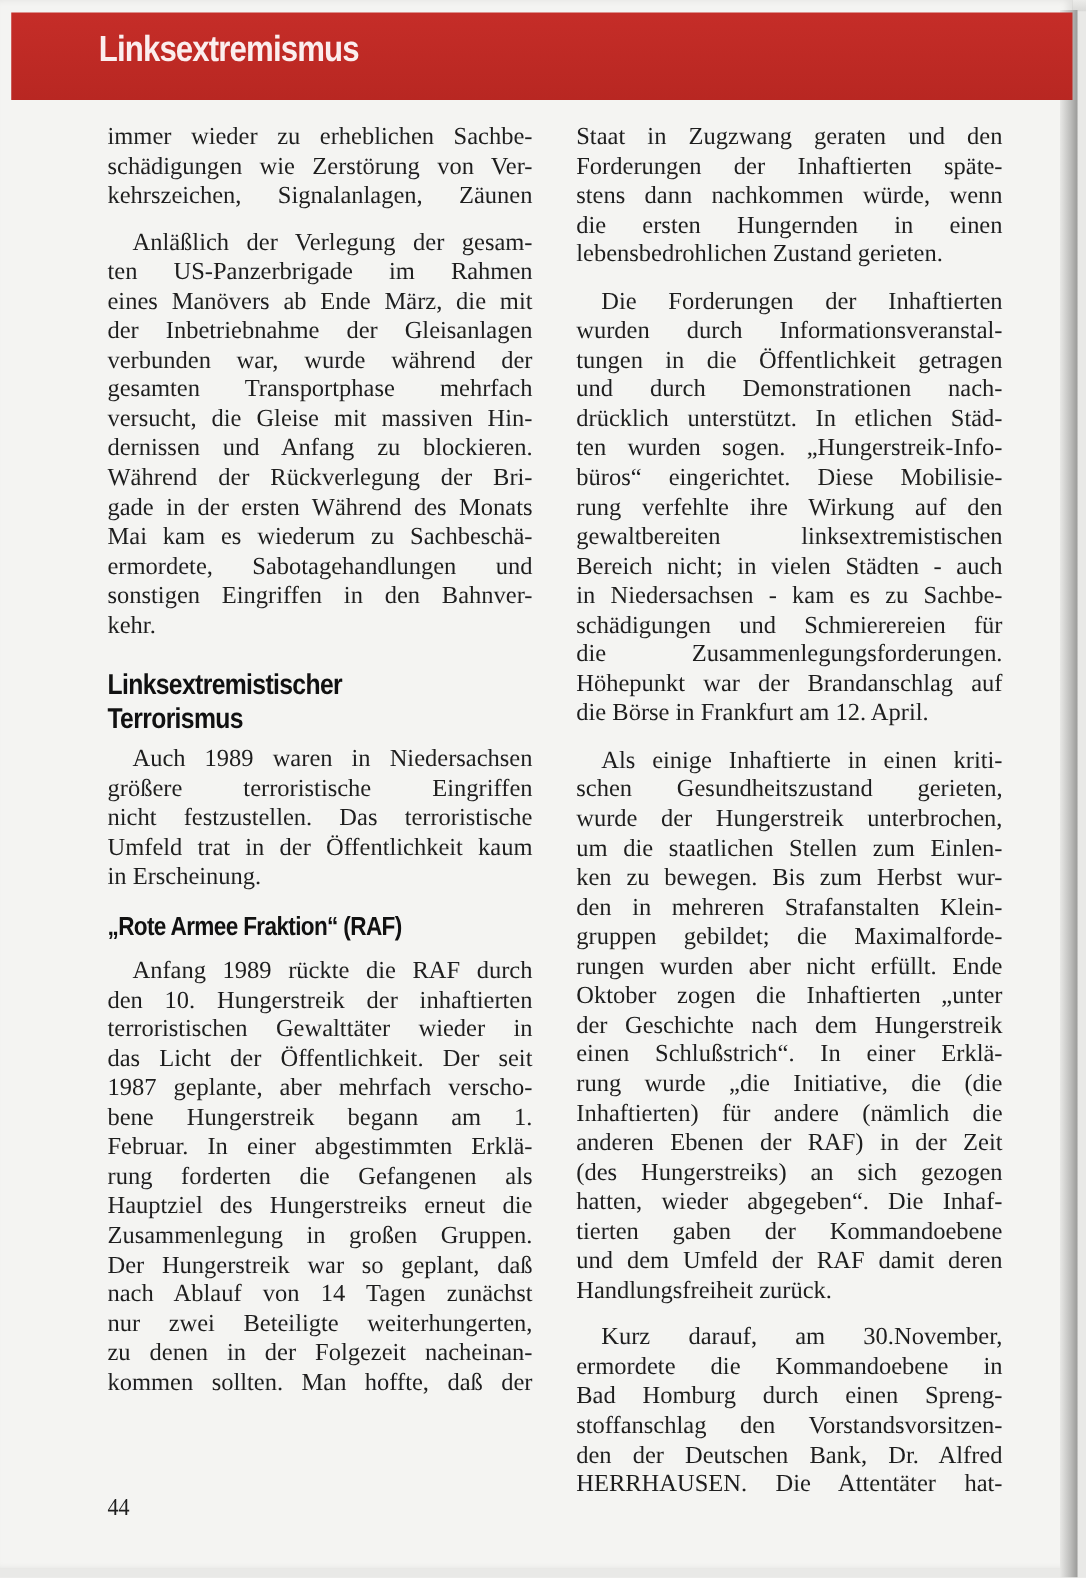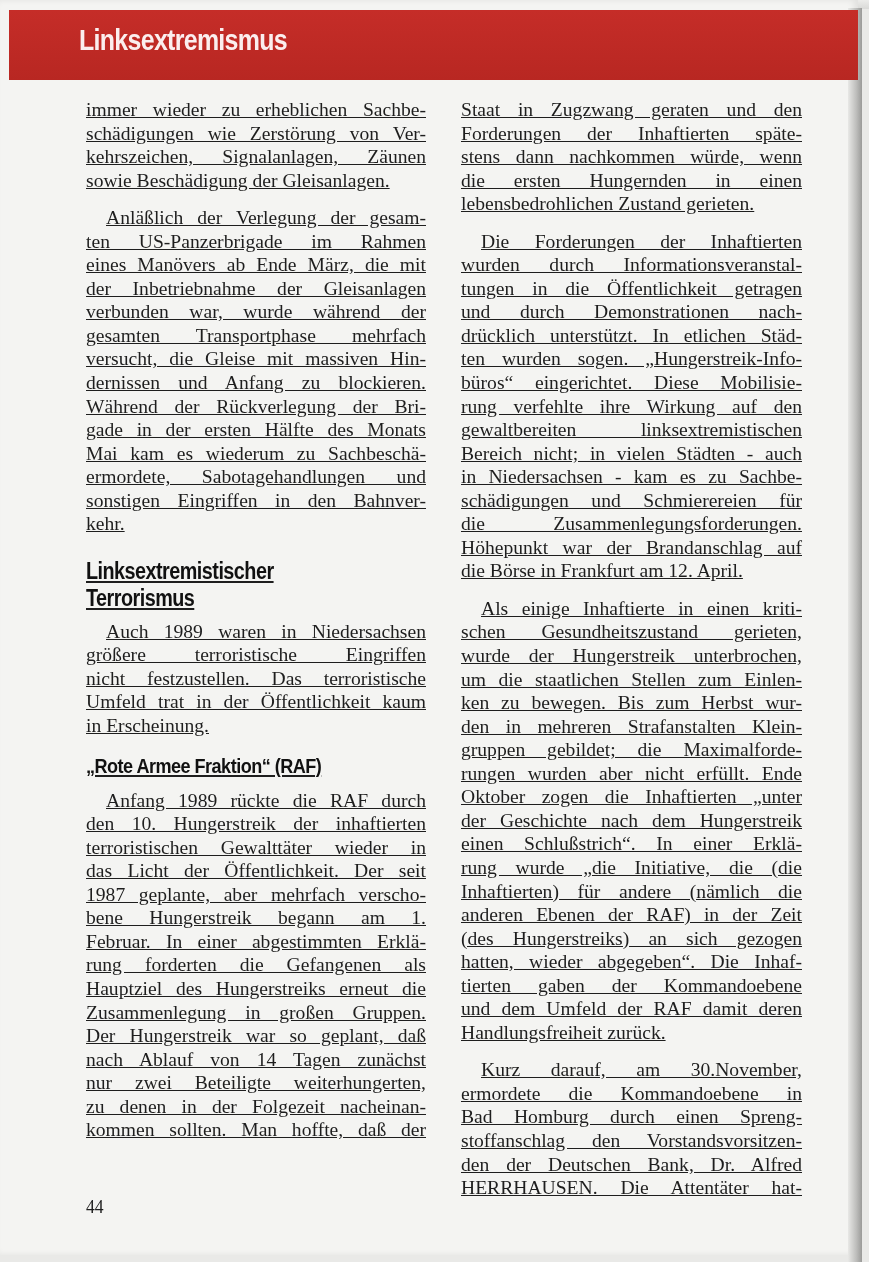--- a/index.html
+++ b/index.html
@@ -59,21 +59,20 @@
       transform: scaleX(0.86);
       transform-origin: left top;
       white-space: nowrap;
     }
     .col {
       position: absolute;
       top: 98px;
       font-family: "Liberation Serif", "DejaVu Serif", serif;
       font-size: 19.6px;
       color: #1e1e1e;
-      text-decoration: underline;
     }
     .col-left { left: 86px; width: 340px; }
     .col-right { left: 461px; width: 341px; }
 
     .line {
       display: block;
       height: 23.55px;
       line-height: 23.55px;
       white-space: nowrap;
       text-align: justify;
@@ -121,34 +120,33 @@
 <div class="page-right-edge"></div>
 
 <div class="header-band"></div>
 <div class="header-title">Linksextremismus</div>
 
 <div class="col col-left">
   <div>
     <span class="line">immer wieder zu erheblichen Sachbe-</span>
     <span class="line">schädigungen wie Zerstörung von Ver-</span>
     <span class="line">kehrszeichen, Signalanlagen, Zäunen</span>
-    <span class="line last">sowie Beschädigung der Gleisanlagen.</span>
   </div>
   <div class="para-gap"></div>
   <div>
     <span class="line indent">Anläßlich der Verlegung der gesam-</span>
     <span class="line">ten US-Panzerbrigade im Rahmen</span>
     <span class="line">eines Manövers ab Ende März, die mit</span>
     <span class="line">der Inbetriebnahme der Gleisanlagen</span>
     <span class="line">verbunden war, wurde während der</span>
     <span class="line">gesamten Transportphase mehrfach</span>
     <span class="line">versucht, die Gleise mit massiven Hin-</span>
     <span class="line">dernissen und Anfang zu blockieren.</span>
     <span class="line">Während der Rückverlegung der Bri-</span>
-    <span class="line">gade in der ersten Hälfte des Monats</span>
+    <span class="line">gade in der ersten Während des Monats</span>
     <span class="line">Mai kam es wiederum zu Sachbeschä-</span>
     <span class="line">ermordete, Sabotagehandlungen und</span>
     <span class="line">sonstigen Eingriffen in den Bahnver-</span>
     <span class="line last">kehr.</span>
   </div>
 
   <div class="heading-block" style="margin-top:22px;">
     <div class="heading">Linksextremistischer</div>
     <div class="heading">Terrorismus</div>
   </div>

